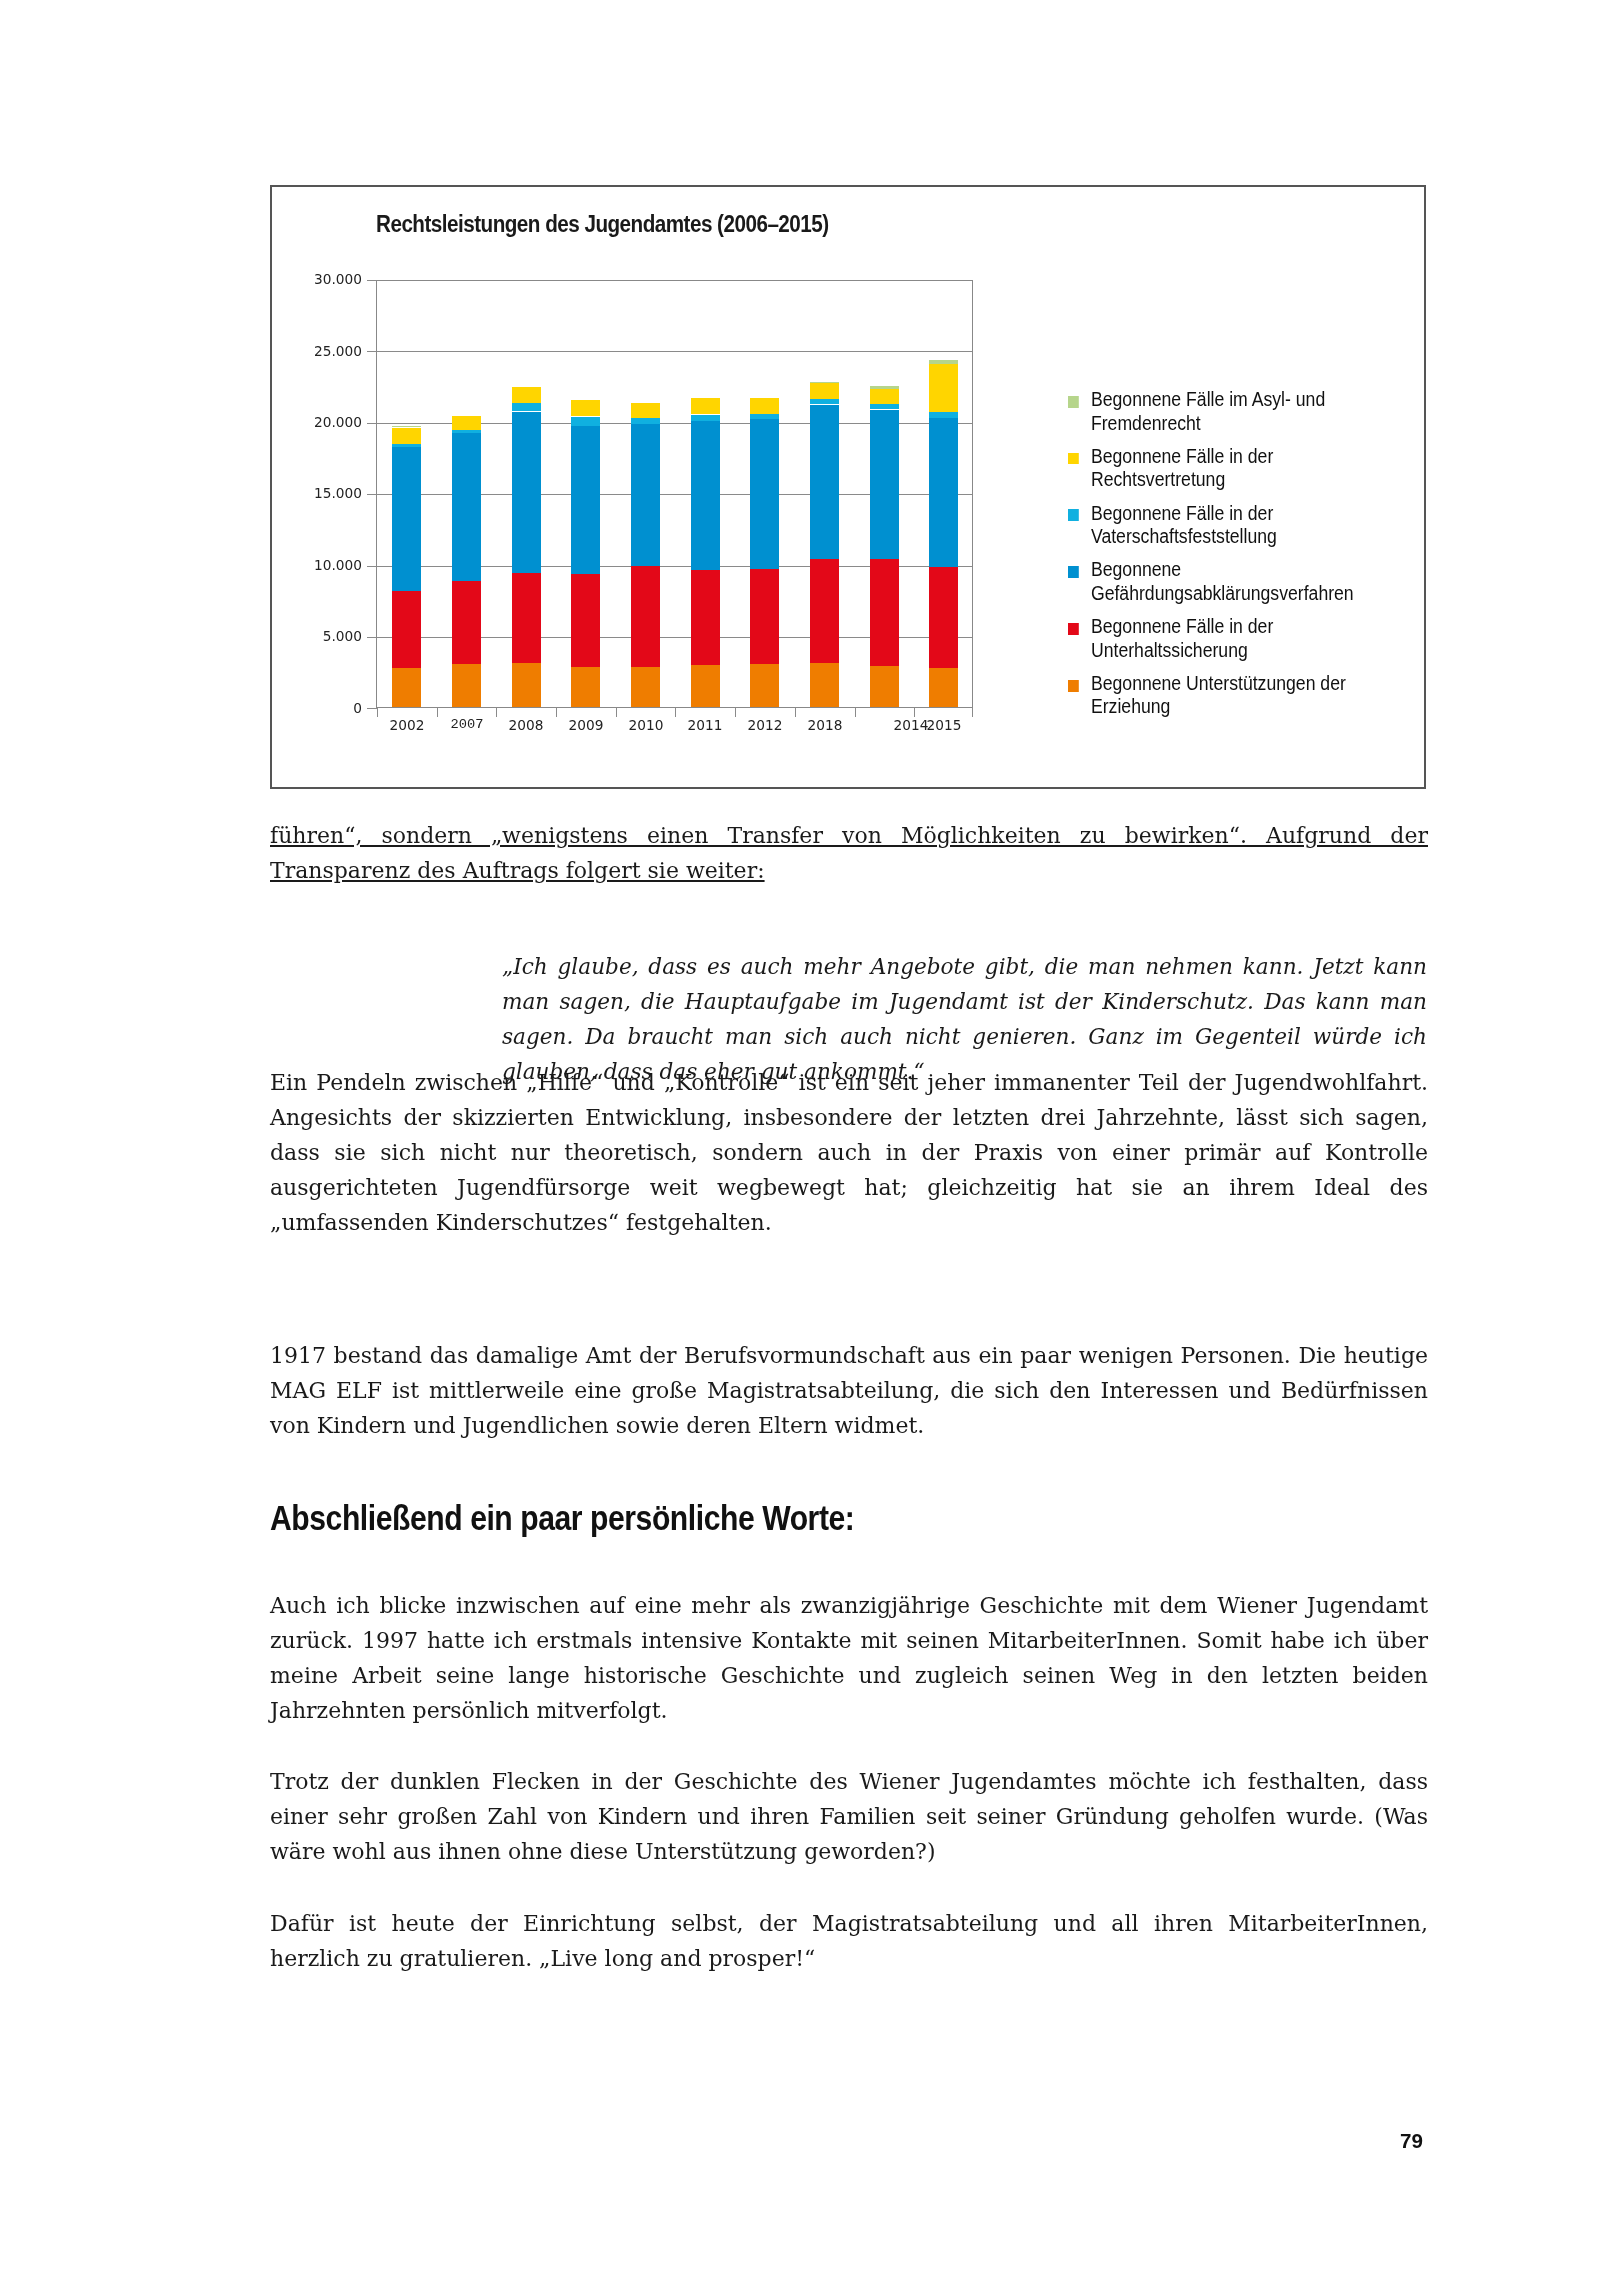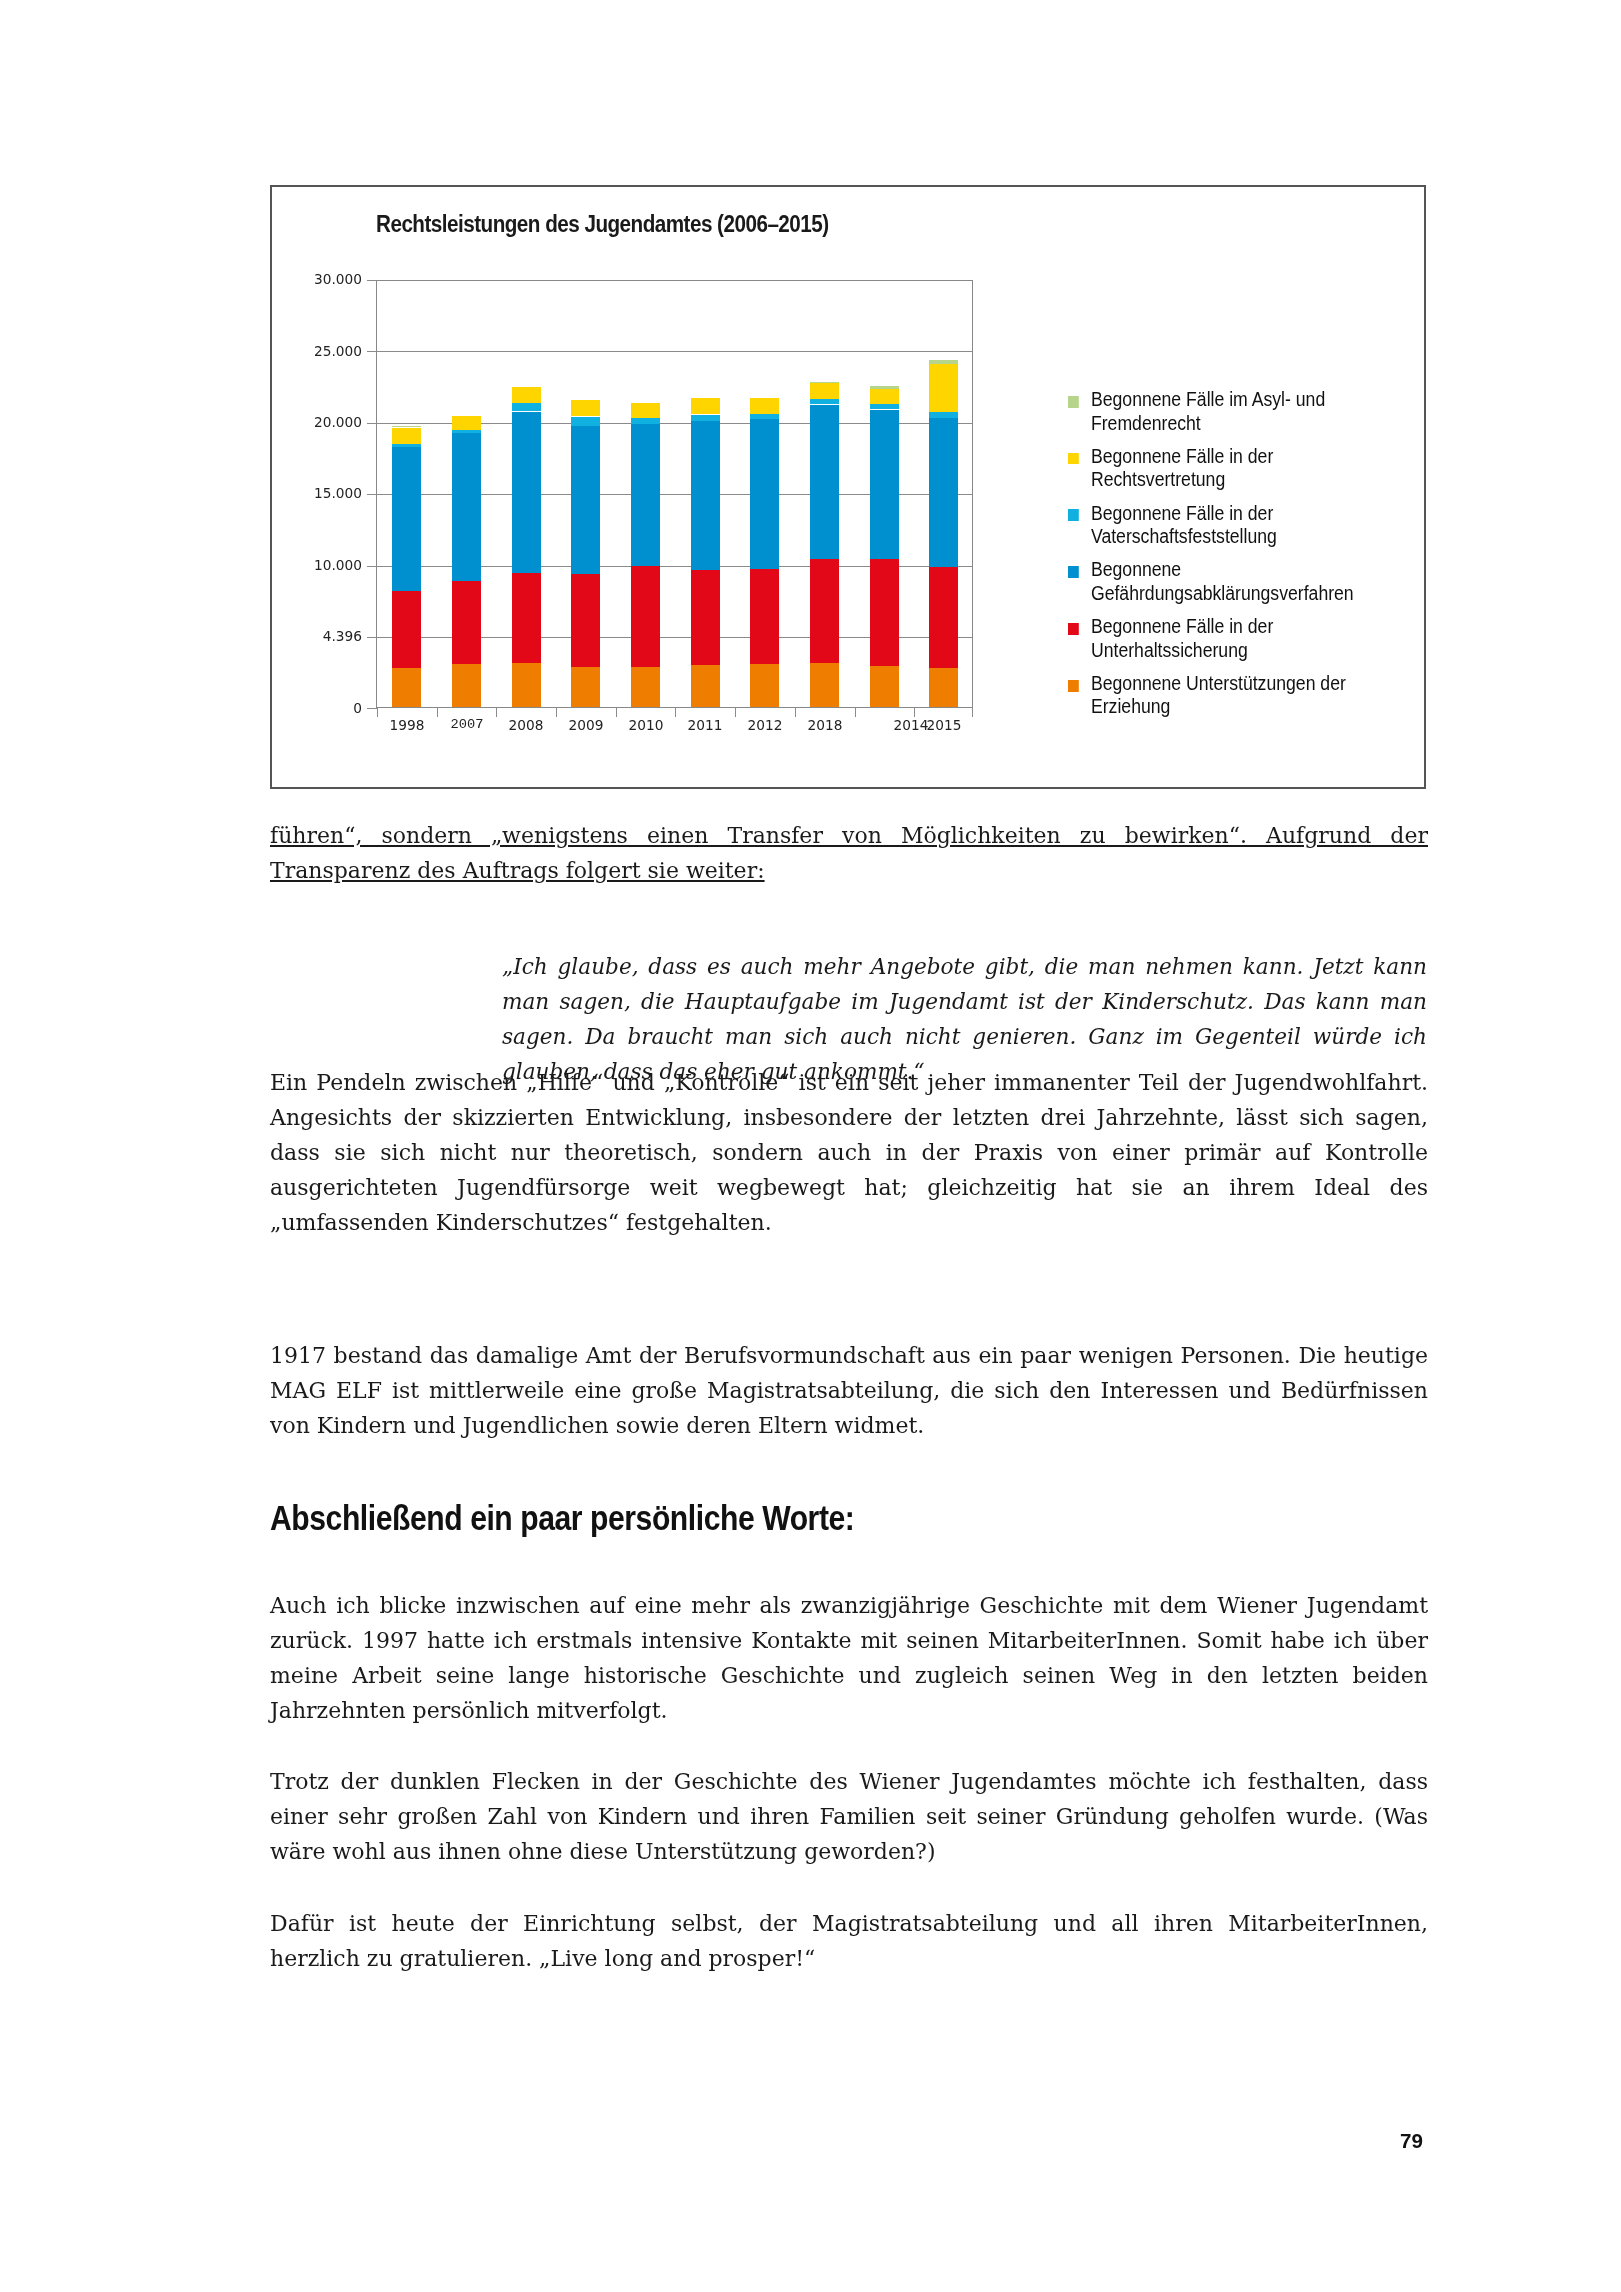--- a/index.html
+++ b/index.html
@@ -29,21 +29,21 @@
 <div class="frame"></div>
 
 <div class="chart-title">Rechtsleistungen des Jugendamtes (2006–2015)</div>
 
 <div id="yaxis-labels">
     <div class="ylabel" style="position: absolute; left: 274px; top: 280px;">30.000</div>
     <div class="ylabel" style="position: absolute; left: 274px; top: 352px;">25.000</div>
     <div class="ylabel" style="position: absolute; left: 274px; top: 423px;">20.000</div>
     <div class="ylabel" style="position: absolute; left: 274px; top: 494px;">15.000</div>
     <div class="ylabel" style="position: absolute; left: 274px; top: 566px;">10.000</div>
-    <div class="ylabel" style="position: absolute; left: 274px; top: 637px;">4.396</div>
+    <div class="ylabel" style="position: absolute; left: 274px; top: 637px;">5.000</div>
     <div class="ylabel" style="position: absolute; left: 274px; top: 709px;">0</div>
   </div>
 
 <div class="plot" id="plot">
     <div class="ytick" style="top: 427px;"></div>
     <div class="gridline" style="top: 356px;"></div>
     <div class="ytick" style="top: 356px;"></div>
     <div class="gridline" style="top: 285px;"></div>
     <div class="ytick" style="top: 285px;"></div>
     <div class="gridline" style="top: 213px;"></div>
@@ -55,21 +55,21 @@
     <div class="ytick" style="top: -1px;"></div>
     <div class="xtick" style="left: 0px;"></div>
     <div class="bar" style="left: 15px; height: 281px;">
       <div class="seg" style="bottom: 0px; height: 39px; background: rgb(239, 125, 0);"></div>
       <div class="seg" style="bottom: 39px; height: 77px; background: rgb(227, 8, 24);"></div>
       <div class="seg" style="bottom: 116px; height: 144px; background: rgb(0, 144, 208);"></div>
       <div class="seg" style="bottom: 260px; height: 3.6px; background: rgb(16, 176, 224);"></div>
       <div class="seg" style="bottom: 263px; height: 16.4px; background: rgb(255, 213, 0);"></div>
       <div class="seg" style="bottom: 280px; height: 0.7px; background: rgb(182, 213, 139);"></div>
     </div>
-    <div class="xlabel" style="left: 0px;">1998</div>
+    <div class="xlabel" style="left: 0px;">2002</div>
     <div class="xtick" style="left: 60px;"></div>
     <div class="bar" style="left: 75px; height: 291px;">
       <div class="seg" style="bottom: 0px; height: 43px; background: rgb(239, 125, 0);"></div>
       <div class="seg" style="bottom: 43px; height: 83px; background: rgb(227, 8, 24);"></div>
       <div class="seg" style="bottom: 126px; height: 148px; background: rgb(0, 144, 208);"></div>
       <div class="seg" style="bottom: 274px; height: 2.9px; background: rgb(16, 176, 224);"></div>
       <div class="seg" style="bottom: 277px; height: 14.3px; background: rgb(255, 213, 0);"></div>
     </div>
     <div class="xlabel" style="left: 60px; font-family: Liberation Mono, monospace;">2007</div>
     <div class="xtick" style="left: 119px;"></div>

